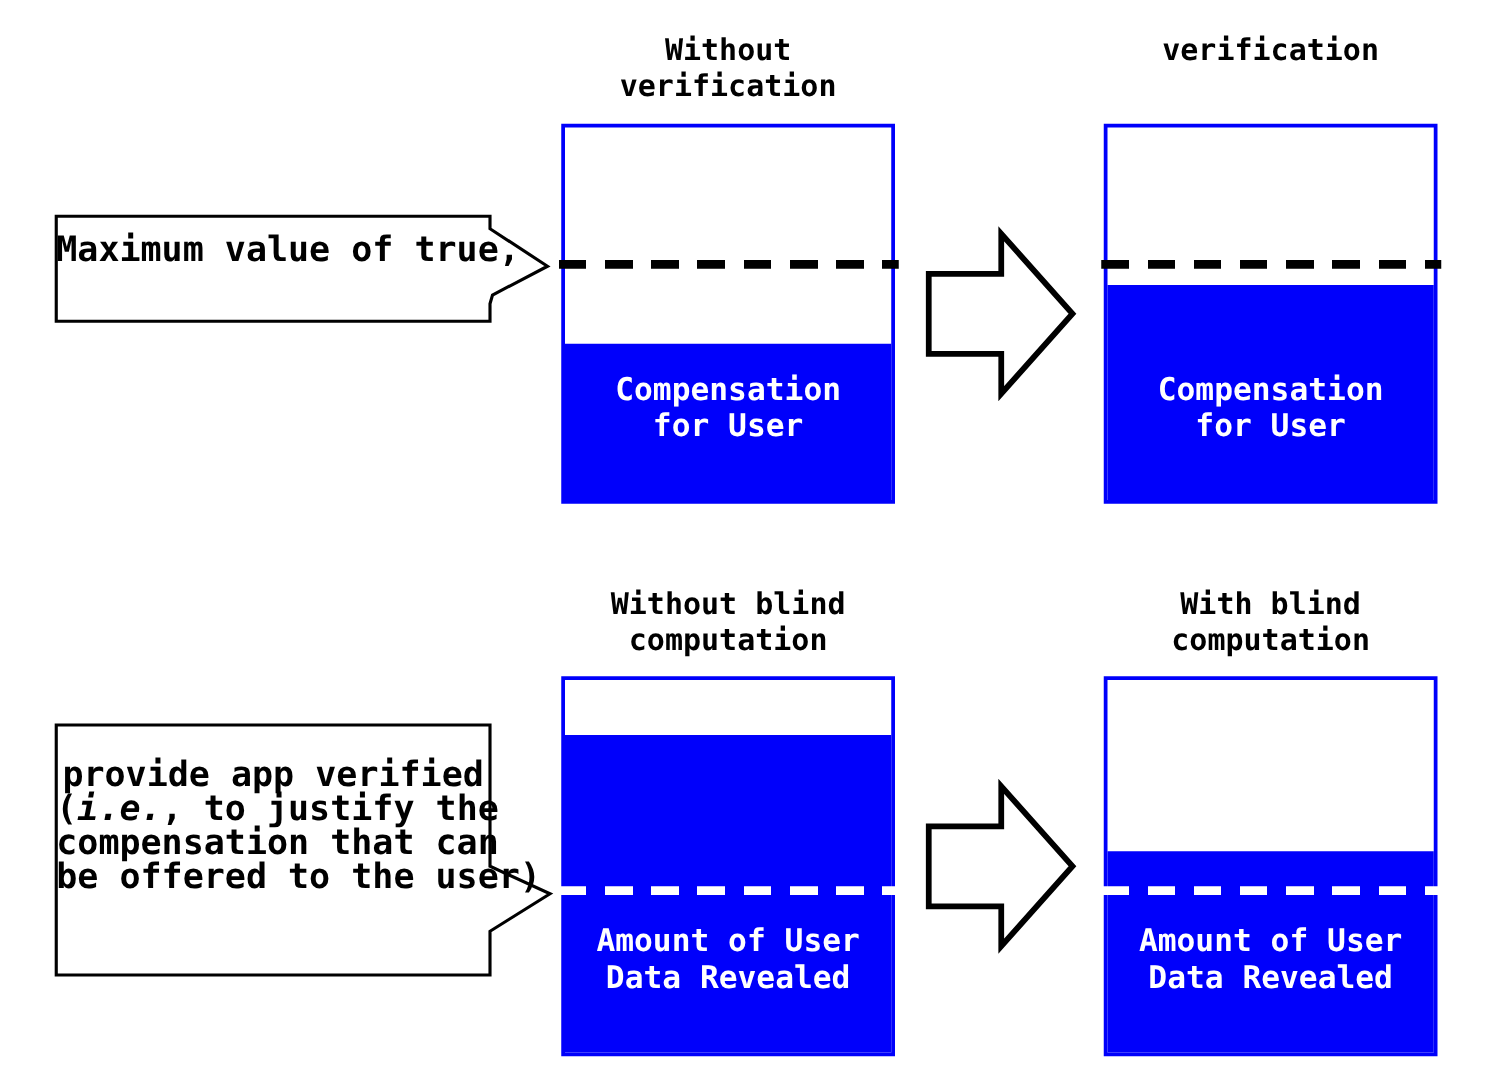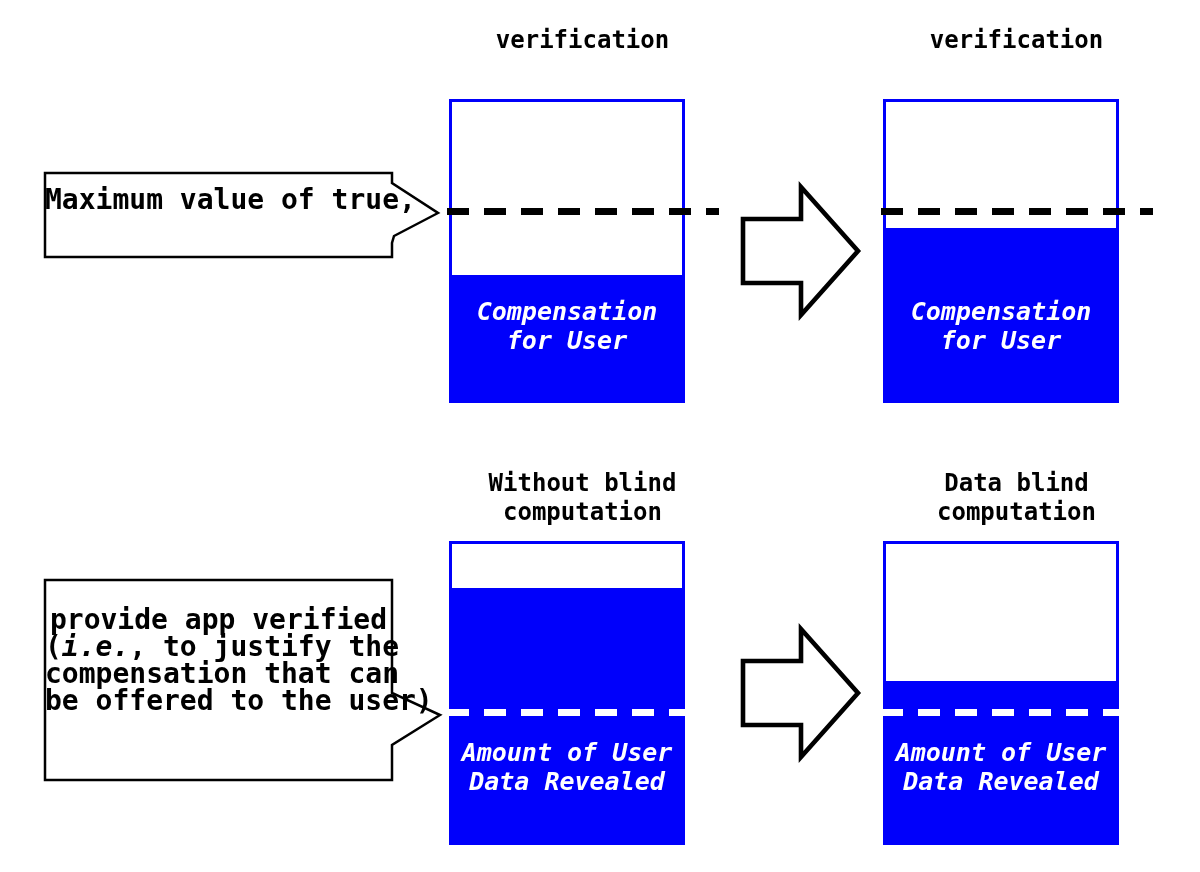--- a/index.html
+++ b/index.html
@@ -21,26 +21,25 @@
     font-size: 24px;
     font-weight: 700;
     line-height: 29px;
     color: #000000;
     white-space: nowrap;
   }
 
   
   .tank {
     position: absolute;
-    width: 236px;
+    width: 267px;
     height: 304px;
     border: 3px solid #0000fb;
     background: #ffffff;
     box-sizing: border-box;
-    font-style: italic;
   }
   .tank .fill {
     position: absolute;
     left: 0; right: 0; bottom: 0;
     background: #0000fb;
   }
   .tank .bar-label {
     position: absolute;
     left: 0; right: 0;
     text-align: center;
@@ -76,32 +75,33 @@
   .callout-text .it { font-style: italic; margin-top: 15px; }
 
   svg { position: absolute; overflow: visible; }
 </style>
 </head>
 <body>
 
 <div class="page">
 
   <div class="hdr" style="left:449px; top:26px;">
+    <div>Without</div>
     <div>verification</div>
   </div>
   <div class="hdr" style="left:883px; top:26px;">
     <div>verification</div>
   </div>
 
   <div class="hdr" style="left:449px; top:469px;">
     <div>Without blind</div>
     <div>computation</div>
   </div>
   <div class="hdr" style="left:883px; top:469px;">
-    <div>Data blind</div>
+    <div>With blind</div>
     <div>computation</div>
   </div>
 
   <div class="tank" style="left:449px; top:99px;">
     <div class="fill" style="top:173px;"></div>
     <div class="bar-label" style="top:195px;">
       <div>Compensation</div>
       <div>for User</div>
     </div>
   </div>

